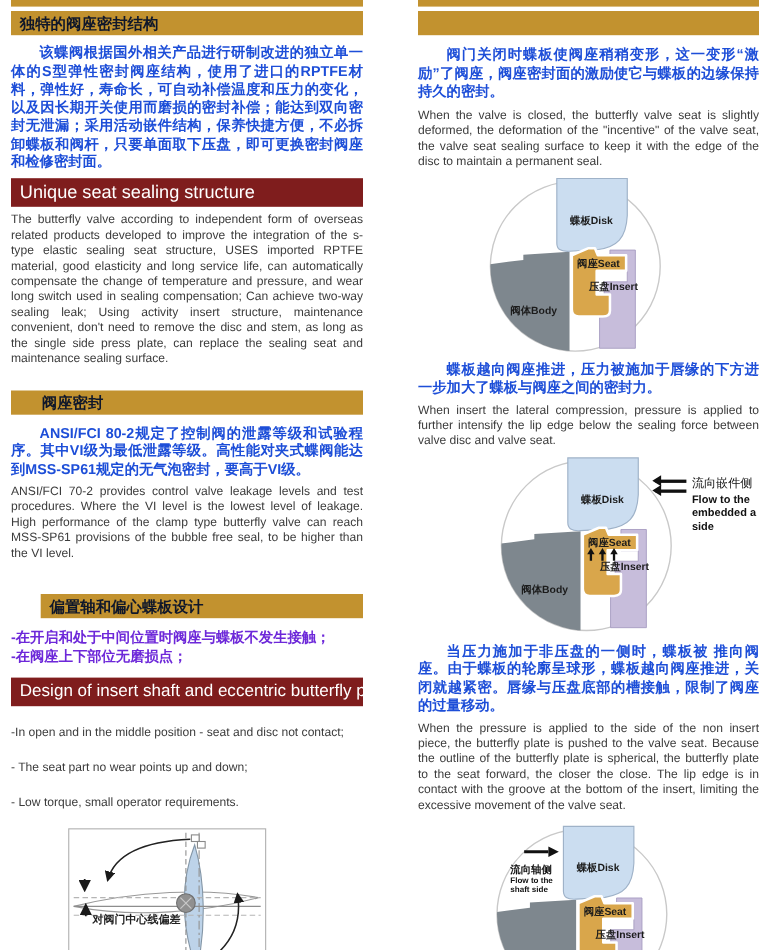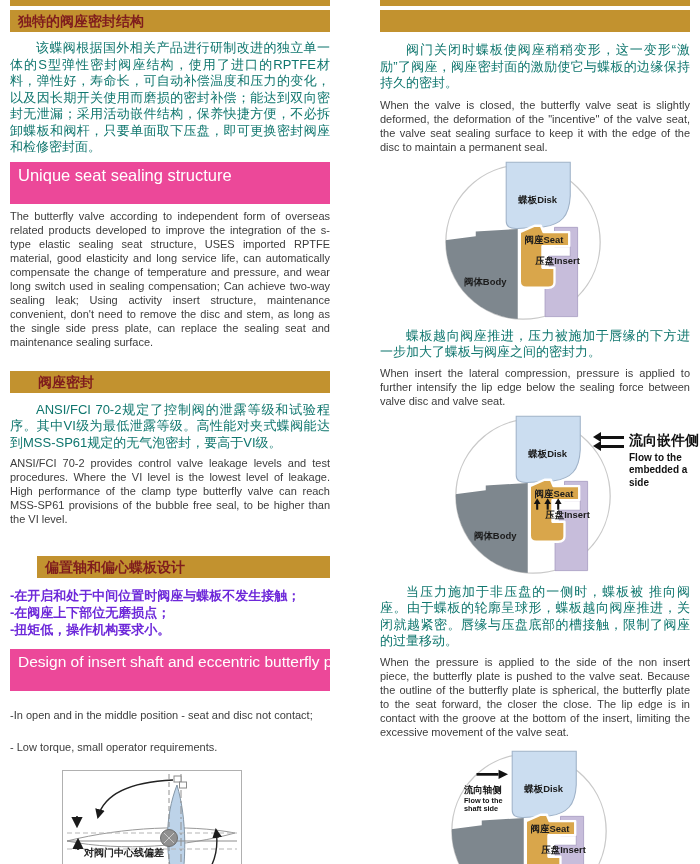--- a/index.html
+++ b/index.html
@@ -1,70 +1,70 @@
 <!DOCTYPE html>
 <html><head>
 <meta charset="utf-8">
 <style>
   html,body{margin:0;padding:0;background:#fff;}
   .page{position:relative;width:700px;height:864px;background:#fff;overflow:hidden;
         font-family:"Liberation Sans","DejaVu Sans",sans-serif;color:#2b2b2b;}
   .col-left{position:absolute;left:10px;top:0;width:320px;}
   .col-right{position:absolute;left:380px;top:0;width:310px;}
   .strip{height:6px;background:#C2922F;}
-  .hdr-cn{background:#C2922F;color:#7f1d1d;font-size:14px;font-weight:bold;
+  .hdr-cn{background:#C2922F;color:#0f172a;font-size:14px;font-weight:bold;
           height:22px;line-height:22px;padding:0 8px;box-sizing:border-box;}
-  .hdr-en{background:#ec4899;color:#fff;font-size:16.5px;
-          height:42px;line-height:26px;padding:0 8px;box-sizing:border-box;white-space:nowrap;}
-  .p-cn{font-size:13px;line-height:16.5px;font-weight:normal;color:#0f766e;
+  .hdr-en{background:#7f1d1d;color:#fff;font-size:16.5px;
+          height:26px;line-height:26px;padding:0 8px;box-sizing:border-box;white-space:nowrap;}
+  .p-cn{font-size:13px;line-height:16.5px;font-weight:bold;color:#1d4ed8;
         text-align:justify;text-indent:2em;}
   .p-en{font-size:11px;line-height:14px;color:#3c3c3c;text-align:justify;}
   .bullet-cn{font-size:13px;line-height:17px;font-weight:bold;color:#6d28d9;}
   .bullet-en{font-size:11px;line-height:15px;color:#3c3c3c;margin-top:17px;}
   .vd-row{position:relative;}
   .vd svg{display:block;}
   .offset-box{margin-left:52px;width:178px;height:142px;border:1px solid #b0b0b0;background:#fff;}
   .flow-annot{position:absolute;left:208px;top:20px;display:flex;gap:5px;}
   .flow-annot .arrows{display:flex;flex-direction:column;gap:6px;margin-top:4px;}
   .arr-l{width:28px;height:3px;background:#111;position:relative;margin-left:8px;}
   .arr-l::before{content:'';position:absolute;left:-8px;top:-4px;
                  border:5px solid transparent;border-right:8px solid #111;}
-  .flow-annot .cn{font-size:14px;font-weight:bold;color:#111;white-space:nowrap;}
+  .flow-annot .cn{font-size:11px;font-weight:normal;color:#111;white-space:nowrap;}
   .flow-annot .en{font-size:10px;font-weight:bold;color:#111;width:62px;line-height:1.25;margin-top:2px;}
   svg text{font-family:"Liberation Sans","DejaVu Sans",sans-serif;}
 </style>
 </head>
 <body>
 
 <div class="page">
 
   <div class="col-left">
     <div class="strip"></div>
 
     <div class="hdr-cn" style="margin-top:4px;">独特的阀座密封结构</div>
     <div class="p-cn" style="margin-top:8px;">该蝶阀根据国外相关产品进行研制改进的独立单一体的S型弹性密封阀座结构，使用了进口的RPTFE材料，弹性好，寿命长，可自动补偿温度和压力的变化，以及因长期开关使用而磨损的密封补偿；能达到双向密封无泄漏；采用活动嵌件结构，保养快捷方便，不必拆卸蝶板和阀杆，只要单面取下压盘，即可更换密封阀座和检修密封面。</div>
 
     <div class="hdr-en" style="margin-top:6px;">Unique seat sealing structure</div>
     <div class="p-en" style="margin-top:5px;">The butterfly valve according to independent form of overseas related products developed to improve the integration of the s-type elastic sealing seat structure, USES imported RPTFE material, good elasticity and long service life, can automatically compensate the change of temperature and pressure, and wear long switch used in sealing compensation; Can achieve two-way sealing leak; Using activity insert structure, maintenance convenient, don't need to remove the disc and stem, as long as the single side press plate, can replace the sealing seat and maintenance sealing surface.</div>
 
     <div class="hdr-cn" style="margin-top:22px;padding-left:28px;">阀座密封</div>
-    <div class="p-cn" style="margin-top:9px;">ANSI/FCI 70-2规定了控制阀的泄露等级和试验程序。其中VI级为最低泄露等级。高性能对夹式蝶阀能达到MSS-SP61规定的无气泡密封，要高于VI级。</div>
+    <div class="p-cn" style="margin-top:9px;">ANSI/FCI 80-2规定了控制阀的泄露等级和试验程序。其中VI级为最低泄露等级。高性能对夹式蝶阀能达到MSS-SP61规定的无气泡密封，要高于VI级。</div>
 
     <div class="p-en" style="margin-top:5px;">ANSI/FCI 70-2 provides control valve leakage levels and test procedures. Where the VI level is the lowest level of leakage. High performance of the clamp type butterfly valve can reach MSS-SP61 provisions of the bubble free seal, to be higher than the VI level.</div>
 
     <div class="hdr-cn" style="margin-top:30px;margin-left:27px;">偏置轴和偏心蝶板设计</div>
     <div style="margin-top:9px;">
       <div class="bullet-cn">-在开启和处于中间位置时阀座与蝶板不发生接触；</div>
       <div class="bullet-cn">-在阀座上下部位无磨损点；</div>
-      <div class="bullet-cn">-扭矩低，操作机构要求小。</div>
     </div>
 
     <div class="hdr-en" style="margin-top:11px;font-size:15.5px;">Design of insert shaft and eccentric butterfly plate</div>
     <div style="margin-top:8px;">
       <div class="bullet-en">-In open and in the middle position - seat and disc not contact;</div>
+      <div class="bullet-en">- The seat part no wear points up and down;</div>
       <div class="bullet-en">- Low torque, small operator requirements.</div>
     </div>
 
     
     <svg class="offset-box" style="margin-top:15px;" viewBox="0 0 178 142">
       <defs>
         <marker id="ah" viewBox="0 0 10 10" refX="8" refY="5" markerWidth="7" markerHeight="7" orient="auto-start-reverse">
           <path d="M0,0 L10,5 L0,10 Z" fill="#1a1a1a"></path>
         </marker>
       </defs>

